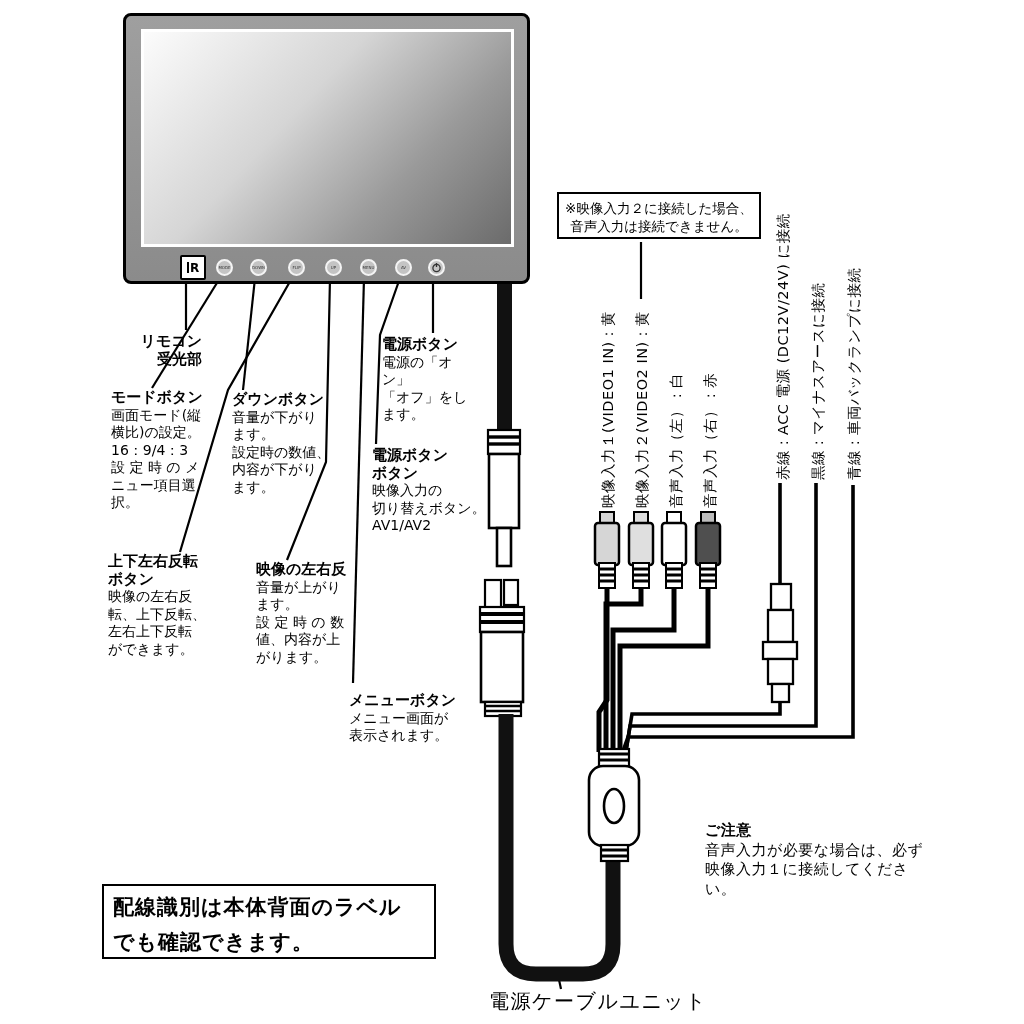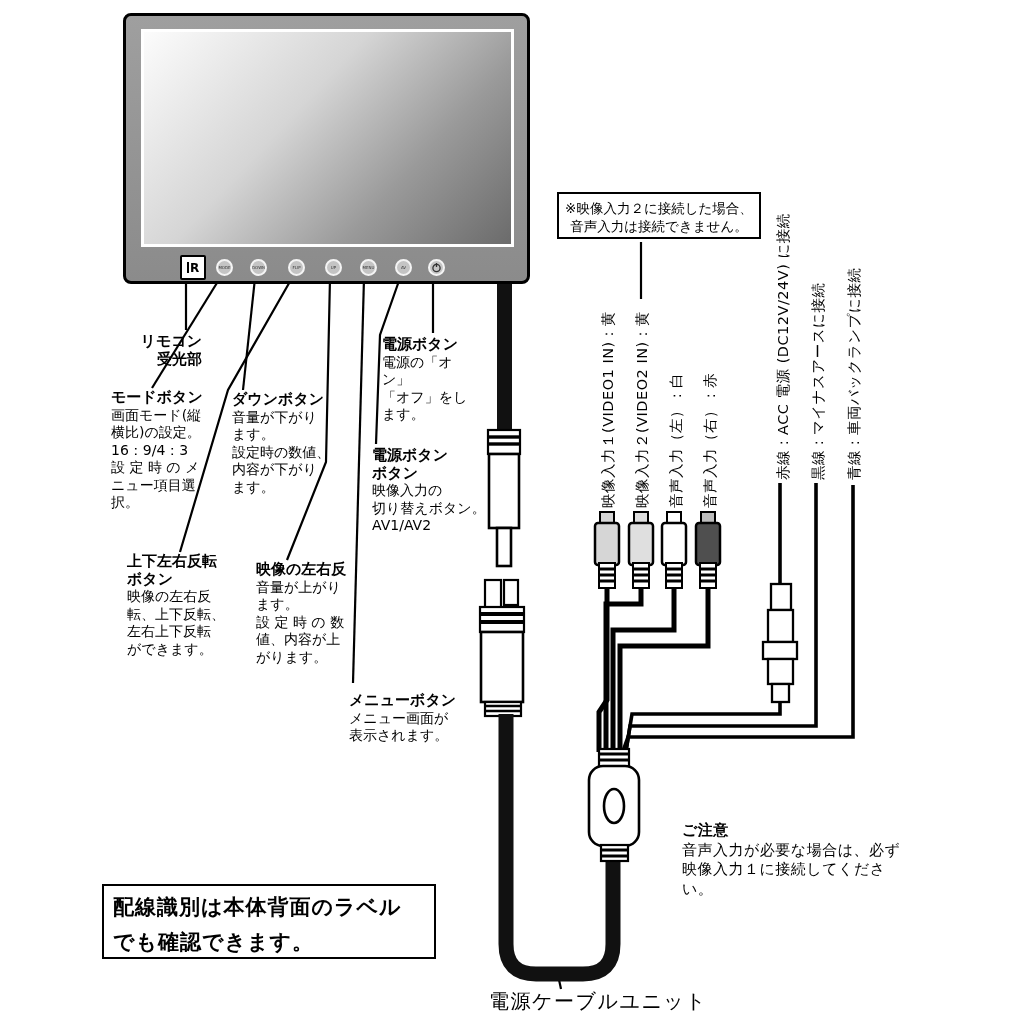--- a/index.html
+++ b/index.html
@@ -216,21 +216,21 @@
   </div>
 
   <div class="co" style="left:372px;top:447px;width:118px">
     <div class="h ml">電源ボタン
 ボタン</div>
     <div class="ml">映像入力の
 切り替えボタン。
 AV1/AV2</div>
   </div>
 
-  <div class="co" style="left:127px;top:553px;width:104px">
+  <div class="co" style="left:108px;top:553px;width:104px">
     <div class="h ml">上下左右反転
 ボタン</div>
     <div class="ml">映像の左右反
 転、上下反転、
 左右上下反転
 ができます。</div>
   </div>
 
   <div class="co" style="left:256px;top:561px;width:100px">
     <div class="h">映像の左右反</div>
@@ -248,21 +248,21 @@
   </div>
 
   <div class="vlabel" style="left:599px;top:508px">映像入力１(VIDEO1 IN)：黄</div>
   <div class="vlabel" style="left:633px;top:508px">映像入力２(VIDEO2 IN)：黄</div>
   <div class="vlabel" style="left:667px;top:508px">音声入力（左）：白</div>
   <div class="vlabel" style="left:701px;top:508px">音声入力（右）：赤</div>
   <div class="vlabel" style="left:774px;top:480px">赤線：ACC 電源 (DC12V/24V) に接続</div>
   <div class="vlabel" style="left:809px;top:480px">黒線：マイナスアースに接続</div>
   <div class="vlabel" style="left:845px;top:480px">青線：車両バックランプに接続</div>
 
-  <div class="caution" style="left:682px;top:821px;width:262px">
+  <div class="caution" style="left:705px;top:821px;width:262px">
     <div class="h">ご注意</div>
     <div class="ml">音声入力が必要な場合は、必ず
 映像入力１に接続してくださ
 い。</div>
   </div>
 
   <div class="wbox" style="left:102px;top:884px;width:334px;height:75px">
     <div class="ml">配線識別は本体背面のラベル
 でも確認できます。</div>
   </div>

